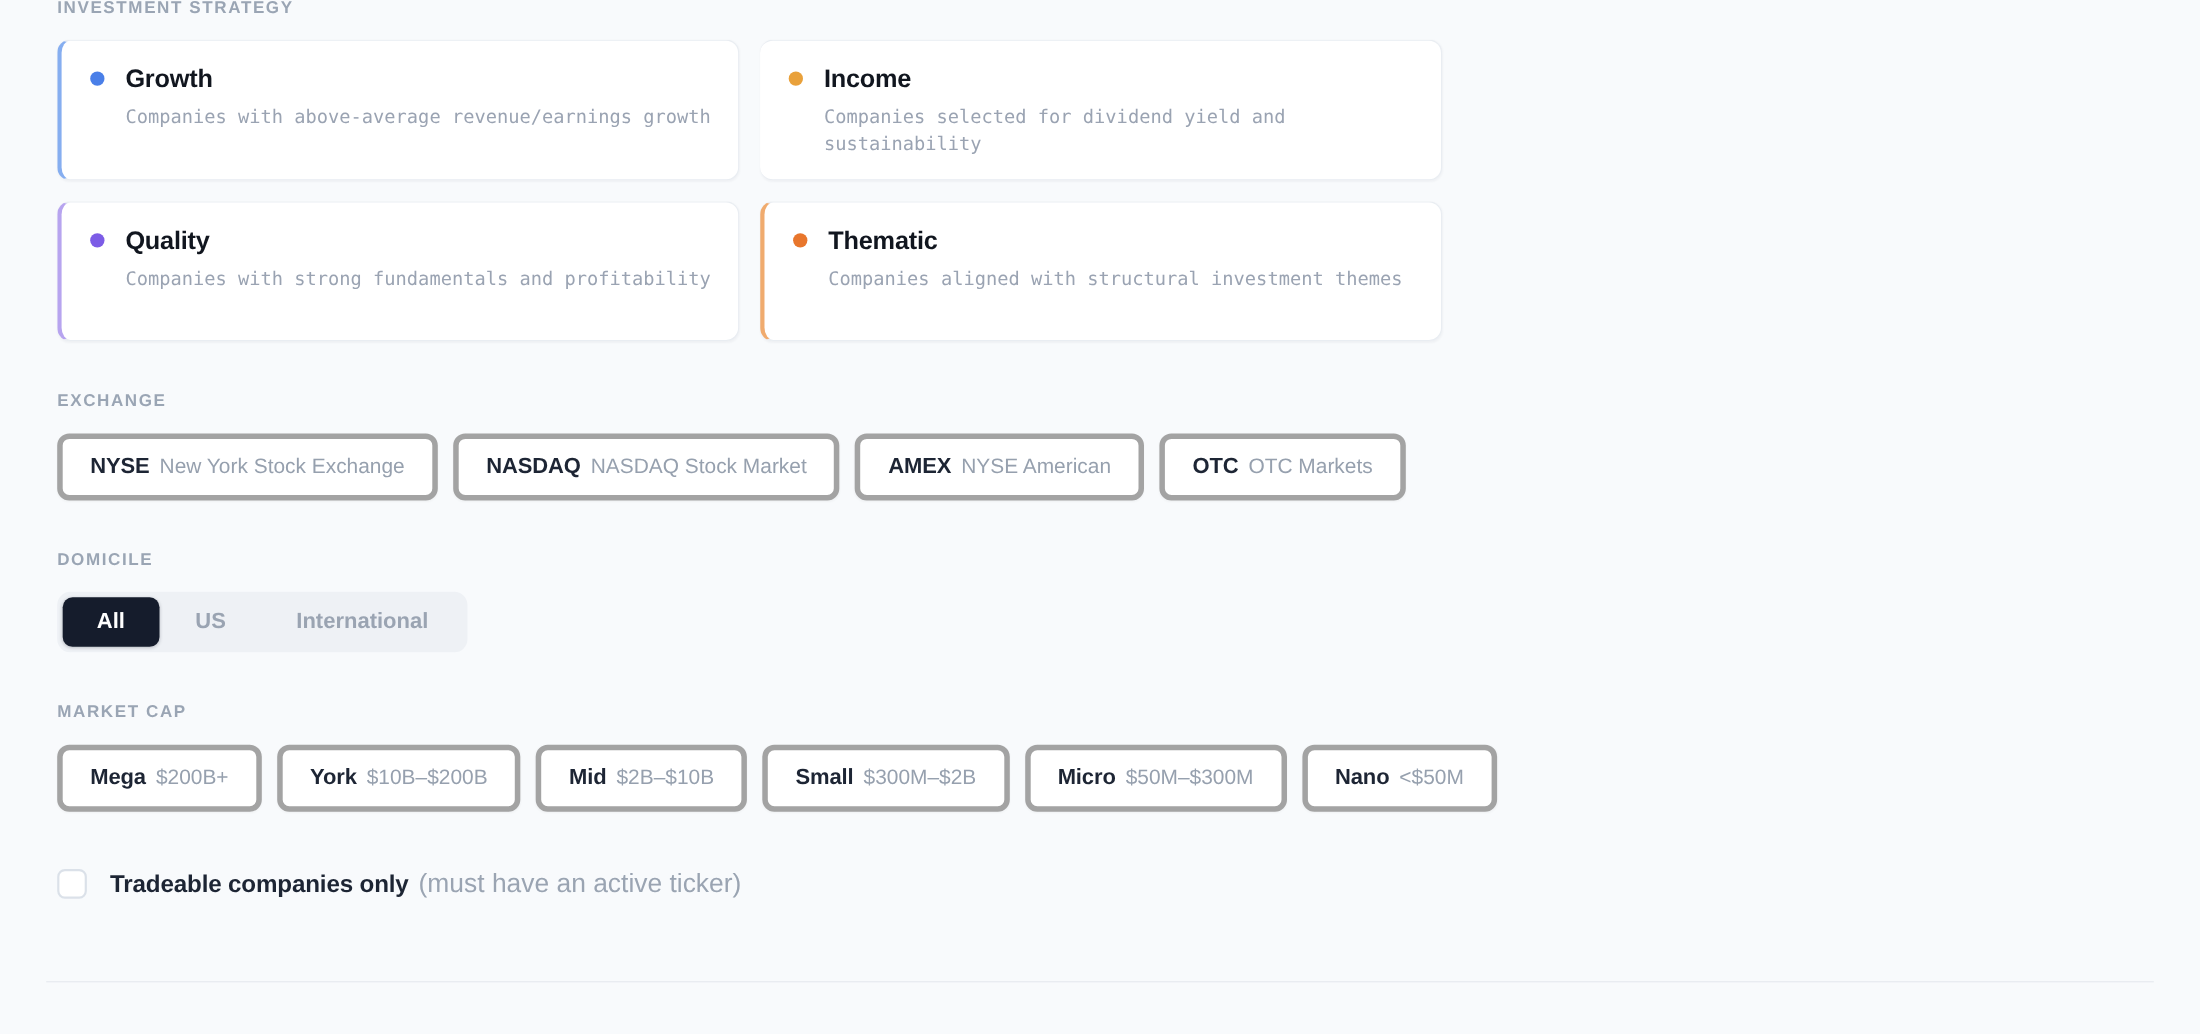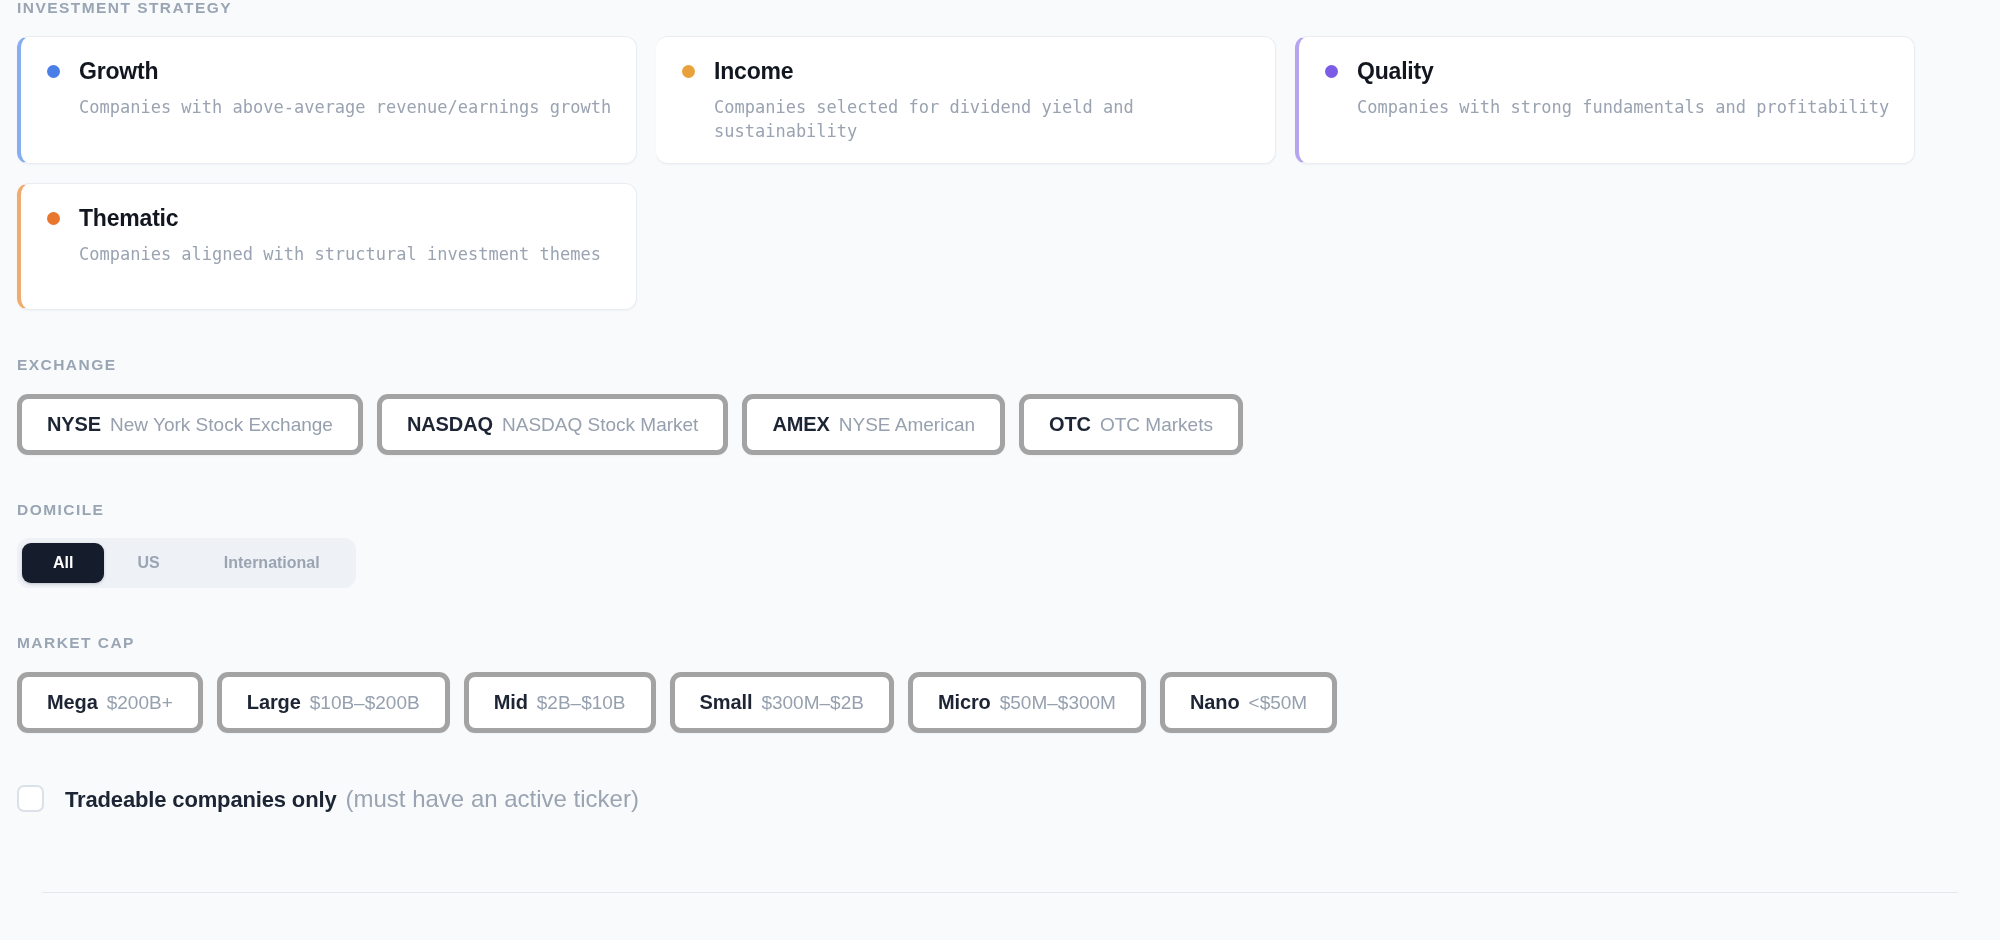--- a/index.html
+++ b/index.html
@@ -9,21 +9,21 @@
     height: 940px;
     background: #f8fafc;
     font-family: "Liberation Sans", sans-serif;
     -webkit-font-smoothing: antialiased;
   }
 
   .page {
     width: 2000px;
     height: 940px;
     background: #f8fafc;
-    padding: 0 17px;
+    padding: 0 52px;
     position: relative;
     overflow: hidden;
   }
 
   
   .section-label {
     font-size: 15.5px;
     font-weight: 600;
     letter-spacing: 1.45px;
     color: #9aa5b4;
@@ -122,21 +122,21 @@
     background: #eef1f5;
     border-radius: 12px;
     padding: 5px;
     margin-top: 21px;
     gap: 2px;
   }
 
   .seg-item {
     padding: 11px 31px;
     border-radius: 9px;
-    font-size: 16px;
+    font-size: 20px;
     font-weight: 600;
     color: #9aa4b2;
     line-height: 1.15;
   }
 
   .seg-item.active {
     background: #151c2c;
     color: #ffffff;
     box-shadow: 0 1px 3px rgba(16, 24, 40, 0.22);
   }
@@ -264,21 +264,21 @@
   </div>
 
   <div class="block-marketcap">
     <div class="section-label">MARKET CAP</div>
     <div class="pill-row" id="marketcap-row">
         <div class="pill">
           <span class="pill-code">Mega</span>
           <span class="pill-sub">$200B+</span>
         </div>
         <div class="pill">
-          <span class="pill-code">Large</span>
+          <span class="pill-code">York</span>
           <span class="pill-sub">$10B–$200B</span>
         </div>
         <div class="pill">
           <span class="pill-code">Mid</span>
           <span class="pill-sub">$2B–$10B</span>
         </div>
         <div class="pill">
           <span class="pill-code">Small</span>
           <span class="pill-sub">$300M–$2B</span>
         </div>

